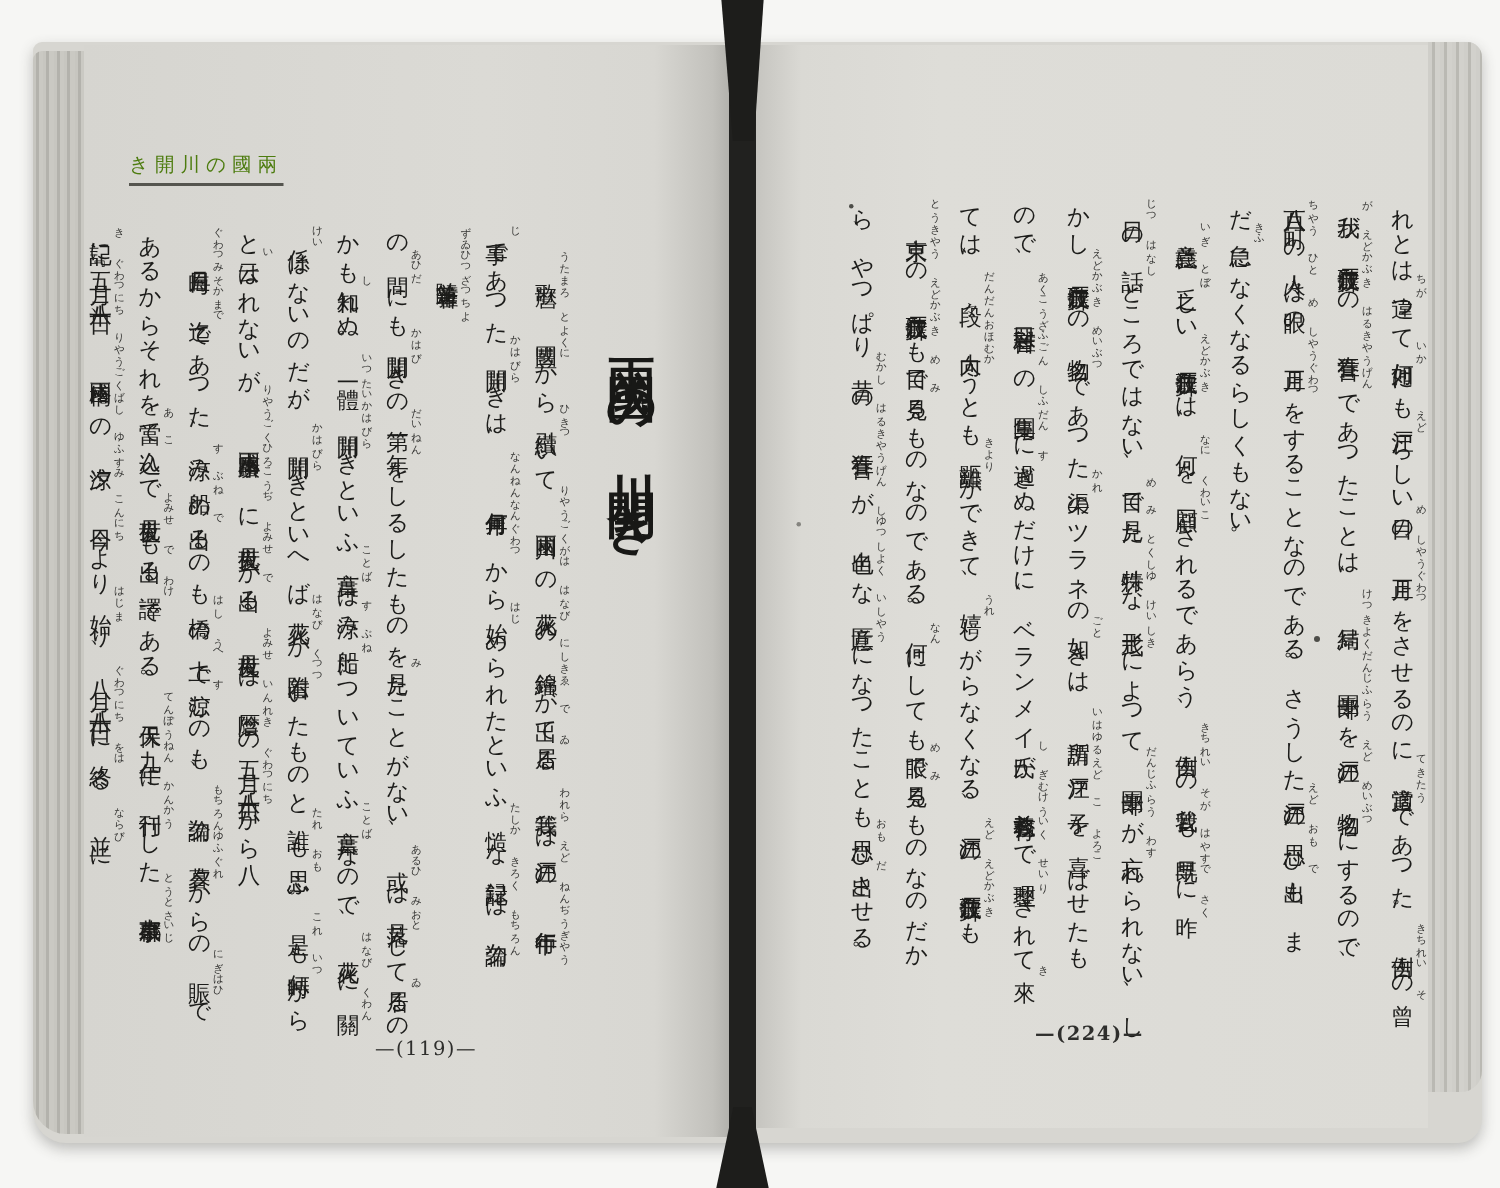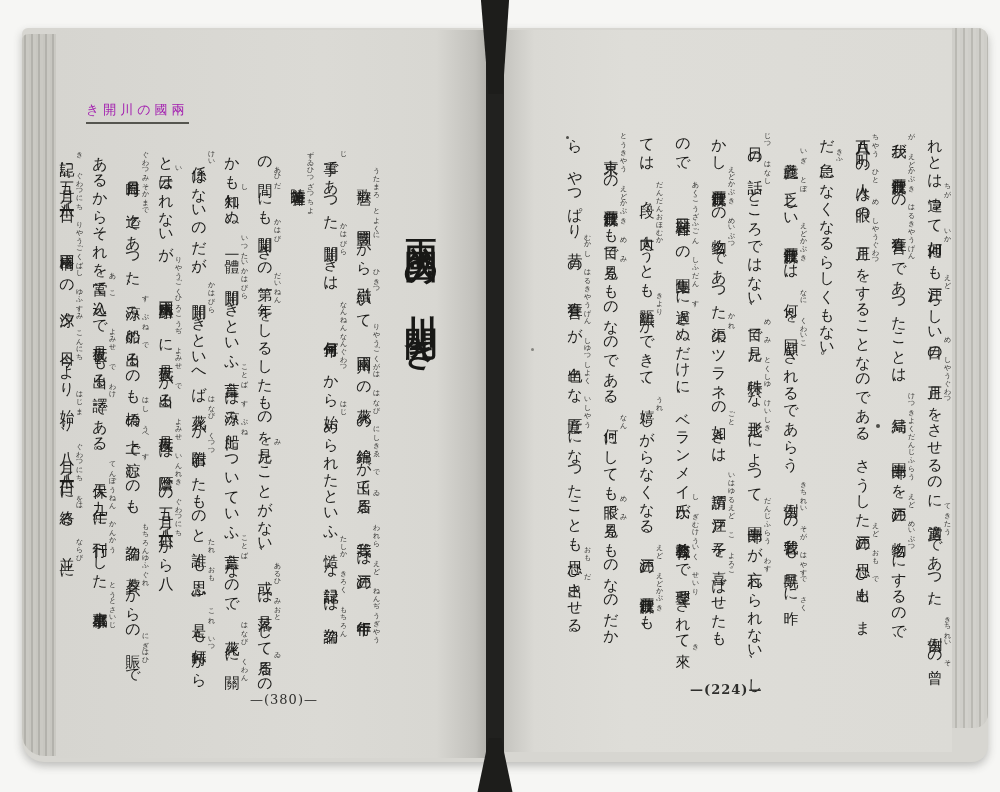--- a/index.html
+++ b/index.html
@@ -34,21 +34,21 @@
   .rp-body{left:563px;top:128px;width:390px;height:562px;}
   .lp-body{left:80px;top:146px;width:300px;height:560px;}
   .lp-body .col{line-height:33px;}
   .indent{padding-top:16px;}
   ruby{ruby-align:center;}
   rt{font-size:7px;letter-spacing:0;color:#31312f;font-weight:400;}
 
   .title{left:398px;top:212px;font-size:33px;font-weight:700;letter-spacing:13px;color:#181816;}
 
   .running-head{position:absolute;left:86px;top:101px;font-size:13px;letter-spacing:4px;
-    color:#a21caf;border-bottom:2px solid #55554f;padding-bottom:3px;}
+    color:#4d7c0f;border-bottom:2px solid #55554f;padding-bottom:3px;}
   .pagenum{position:absolute;font-size:13px;letter-spacing:1px;color:#2e2e2c;}
   .pagenum-right{left:690px;top:682px;font-weight:bold;}
   .pagenum-left{left:250px;top:692px;}
 
   .speck{position:absolute;border-radius:50%;background:#4d4d48;}
   .speck1{left:876px;top:424px;width:4px;height:4px;}
   .speck2{left:566px;top:136px;width:3px;height:3px;}
   .speck3{left:531px;top:348px;width:3px;height:3px;opacity:.6;}
 </style>
 </head>
@@ -84,21 +84,21 @@
       <div class="col indent"><ruby>歌麿<rt>うたまろ</rt></ruby>、<ruby>豐國<rt>とよくに</rt></ruby>から<ruby>引續<rt>ひきつゞ</rt></ruby>いて<ruby>兩國川<rt>りやうごくがは</rt></ruby>の<ruby>花火<rt>はなび</rt></ruby>の<ruby>錦繪<rt>にしきゑ</rt></ruby>が<ruby>出<rt>で</rt></ruby>て<ruby>居<rt>ゐ</rt></ruby>る、<ruby>我等<rt>われら</rt></ruby>は<ruby>江戸<rt>えど</rt></ruby>の<ruby>年中行<rt>ねんぢうぎやう</rt></ruby></div>
       <div class="col"><ruby>事<rt>じ</rt></ruby>であつた<ruby>川開<rt>かはびら</rt></ruby>きは、<ruby>何年何月<rt>なんねんなんぐわつ</rt></ruby>から<ruby>始<rt>はじ</rt></ruby>められたといふ<ruby>慥<rt>たしか</rt></ruby>な<ruby>記録<rt>きろく</rt></ruby>は<ruby>勿論<rt>もちろん</rt></ruby>、<ruby>隨筆雜著<rt>ずゐひつざつちよ</rt></ruby></div>
       <div class="col">の<ruby>間<rt>あひだ</rt></ruby>にも<ruby>川開<rt>かはび</rt></ruby>きの<ruby>第<rt>だい</rt></ruby>一<ruby>年<rt>ねん</rt></ruby>をしるしたものを<ruby>見<rt>み</rt></ruby>たことがない、<ruby>或<rt>あるひ</rt></ruby>は<ruby>見落<rt>みおと</rt></ruby>して<ruby>居<rt>ゐ</rt></ruby>るの</div>
       <div class="col">かも<ruby>知<rt>し</rt></ruby>れぬ。<ruby>一體<rt>いつたい</rt></ruby><ruby>川開<rt>かはびら</rt></ruby>きといふ<ruby>言葉<rt>ことば</rt></ruby>は<ruby>涼<rt>すゞ</rt></ruby>み<ruby>船<rt>ぶね</rt></ruby>についていふ<ruby>言葉<rt>ことば</rt></ruby>なので、<ruby>花火<rt>はなび</rt></ruby>に<ruby>關<rt>くわん</rt></ruby></div>
       <div class="col"><ruby>係<rt>けい</rt></ruby>はないのだが、<ruby>川開<rt>かはびら</rt></ruby>きといへば<ruby>花火<rt>はなび</rt></ruby>が<ruby>附着<rt>くつつ</rt></ruby>いたものと<ruby>誰<rt>たれ</rt></ruby>も<ruby>思<rt>おも</rt></ruby>ふ。<ruby>是<rt>これ</rt></ruby>も<ruby>何時<rt>いつ</rt></ruby>から</div>
       <div class="col">と<ruby>云<rt>い</rt></ruby>はれないが<ruby>兩國廣小路<rt>りやうごくひろこうぢ</rt></ruby>に<ruby>夜見世<rt>よみせ</rt></ruby>が<ruby>出<rt>で</rt></ruby>る、<ruby>夜見世<rt>よみせ</rt></ruby>は<ruby>陰暦<rt>いんれき</rt></ruby>の五<ruby>月<rt>ぐわつ</rt></ruby>二十八<ruby>日<rt>にち</rt></ruby>から八</div>
       <div class="col"><ruby>月晦日<rt>ぐわつみそか</rt></ruby><ruby>迄<rt>まで</rt></ruby>であつた、<ruby>涼<rt>すゞ</rt></ruby>み<ruby>船<rt>ぶね</rt></ruby>の<ruby>出<rt>で</rt></ruby>るのも<ruby>橋<rt>はし</rt></ruby>の<ruby>上<rt>うへ</rt></ruby>で<ruby>涼<rt>すゞ</rt></ruby>むのも、<ruby>勿論<rt>もちろん</rt></ruby><ruby>夕暮<rt>ゆふぐれ</rt></ruby>からの<ruby>賑<rt>にぎはひ</rt></ruby>で</div>
       <div class="col">あるからそれを<ruby>當<rt>あ</rt></ruby>て<ruby>込<rt>こ</rt></ruby>んで<ruby>夜見世<rt>よみせ</rt></ruby>も<ruby>出<rt>で</rt></ruby>る<ruby>譯<rt>わけ</rt></ruby>である。<ruby>天保<rt>てんぽう</rt></ruby>九<ruby>年<rt>ねん</rt></ruby>に<ruby>刊行<rt>かんかう</rt></ruby>した<ruby>東都歳事<rt>とうとさいじ</rt></ruby></div>
       <div class="col"><ruby>記<rt>き</rt></ruby>に『五<ruby>月<rt>ぐわつ</rt></ruby>二十八<ruby>日<rt>にち</rt></ruby>、<ruby>兩國橋<rt>りやうごくばし</rt></ruby>の<ruby>夕涼<rt>ゆふすゞみ</rt></ruby>、<ruby>今日<rt>こんにち</rt></ruby>より<ruby>始<rt>はじま</rt></ruby>り、八<ruby>月<rt>ぐわつ</rt></ruby>二十八<ruby>日<rt>にち</rt></ruby>に<ruby>終<rt>をは</rt></ruby>る、<ruby>並<rt>ならび</rt></ruby>に</div>
     </div>
-  <div class="pagenum pagenum-left">—(380)—</div>
+  <div class="pagenum pagenum-left">—(119)—</div>
 
   <div class="spine"></div>
   <div class="spine-top"></div>
   <div class="spine-bottom"></div>
 
   <div class="speck speck1"></div>
   <div class="speck speck2"></div>
   <div class="speck speck3"></div>
 </div>
 

